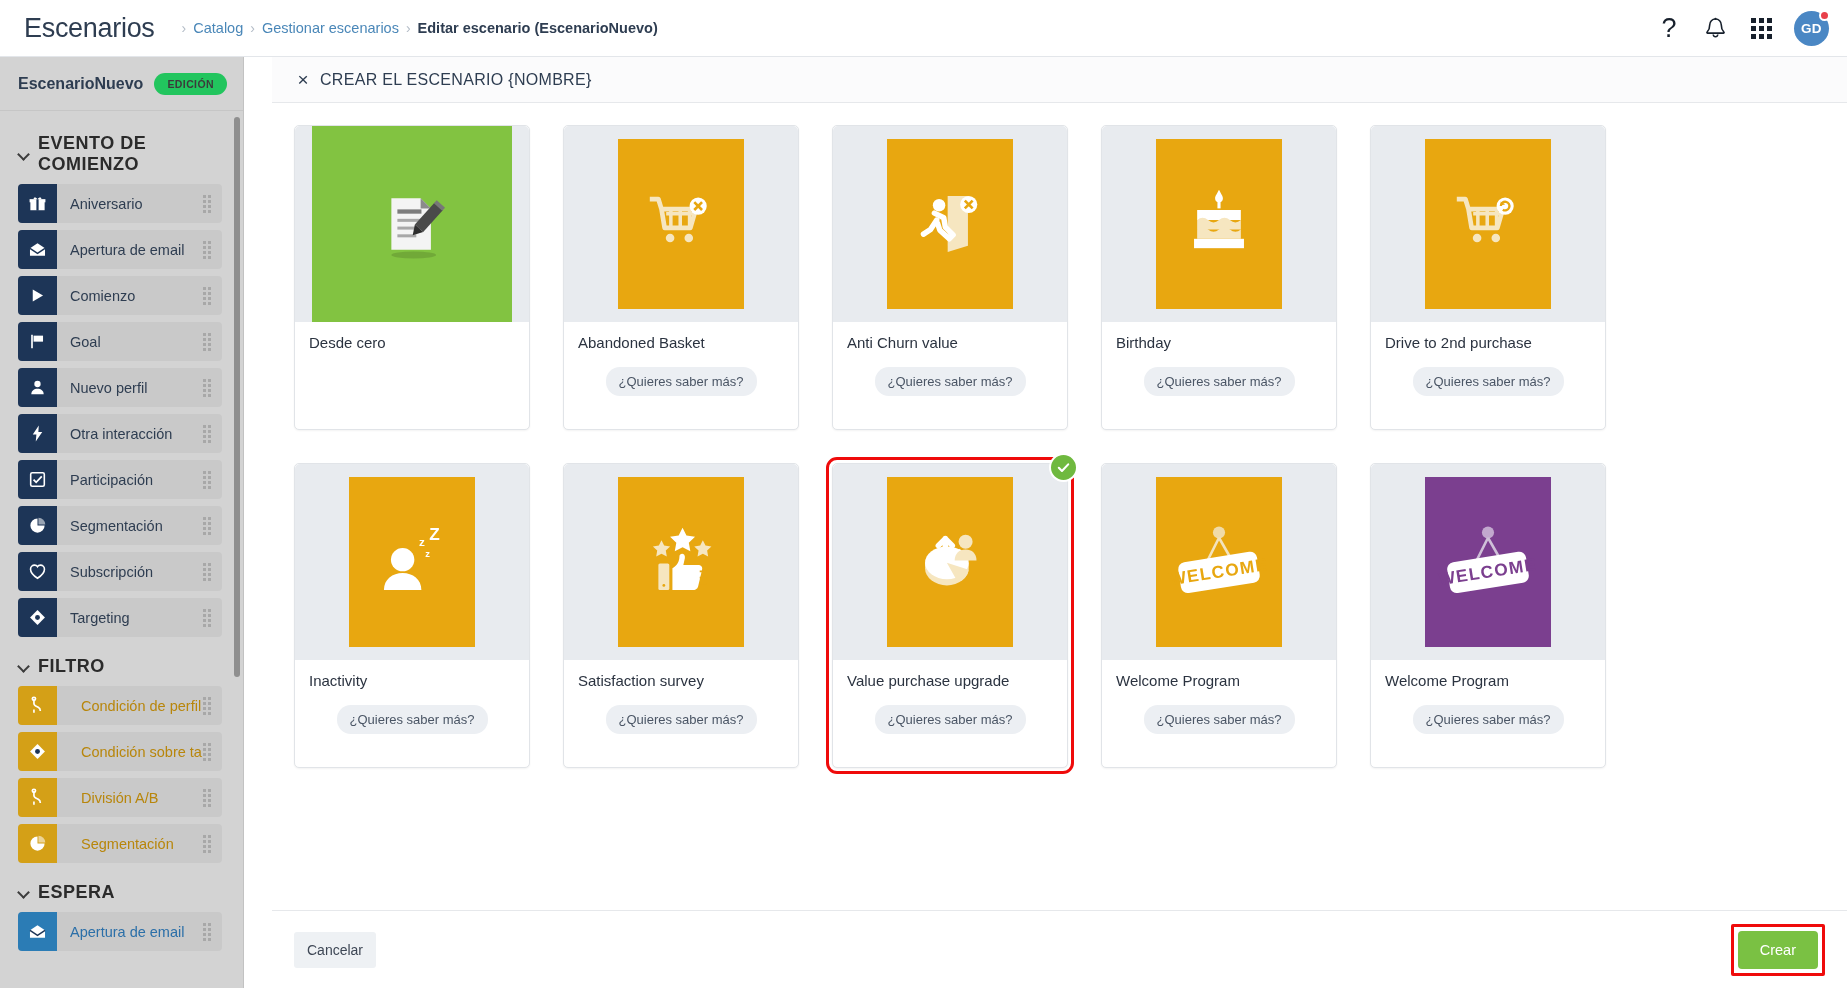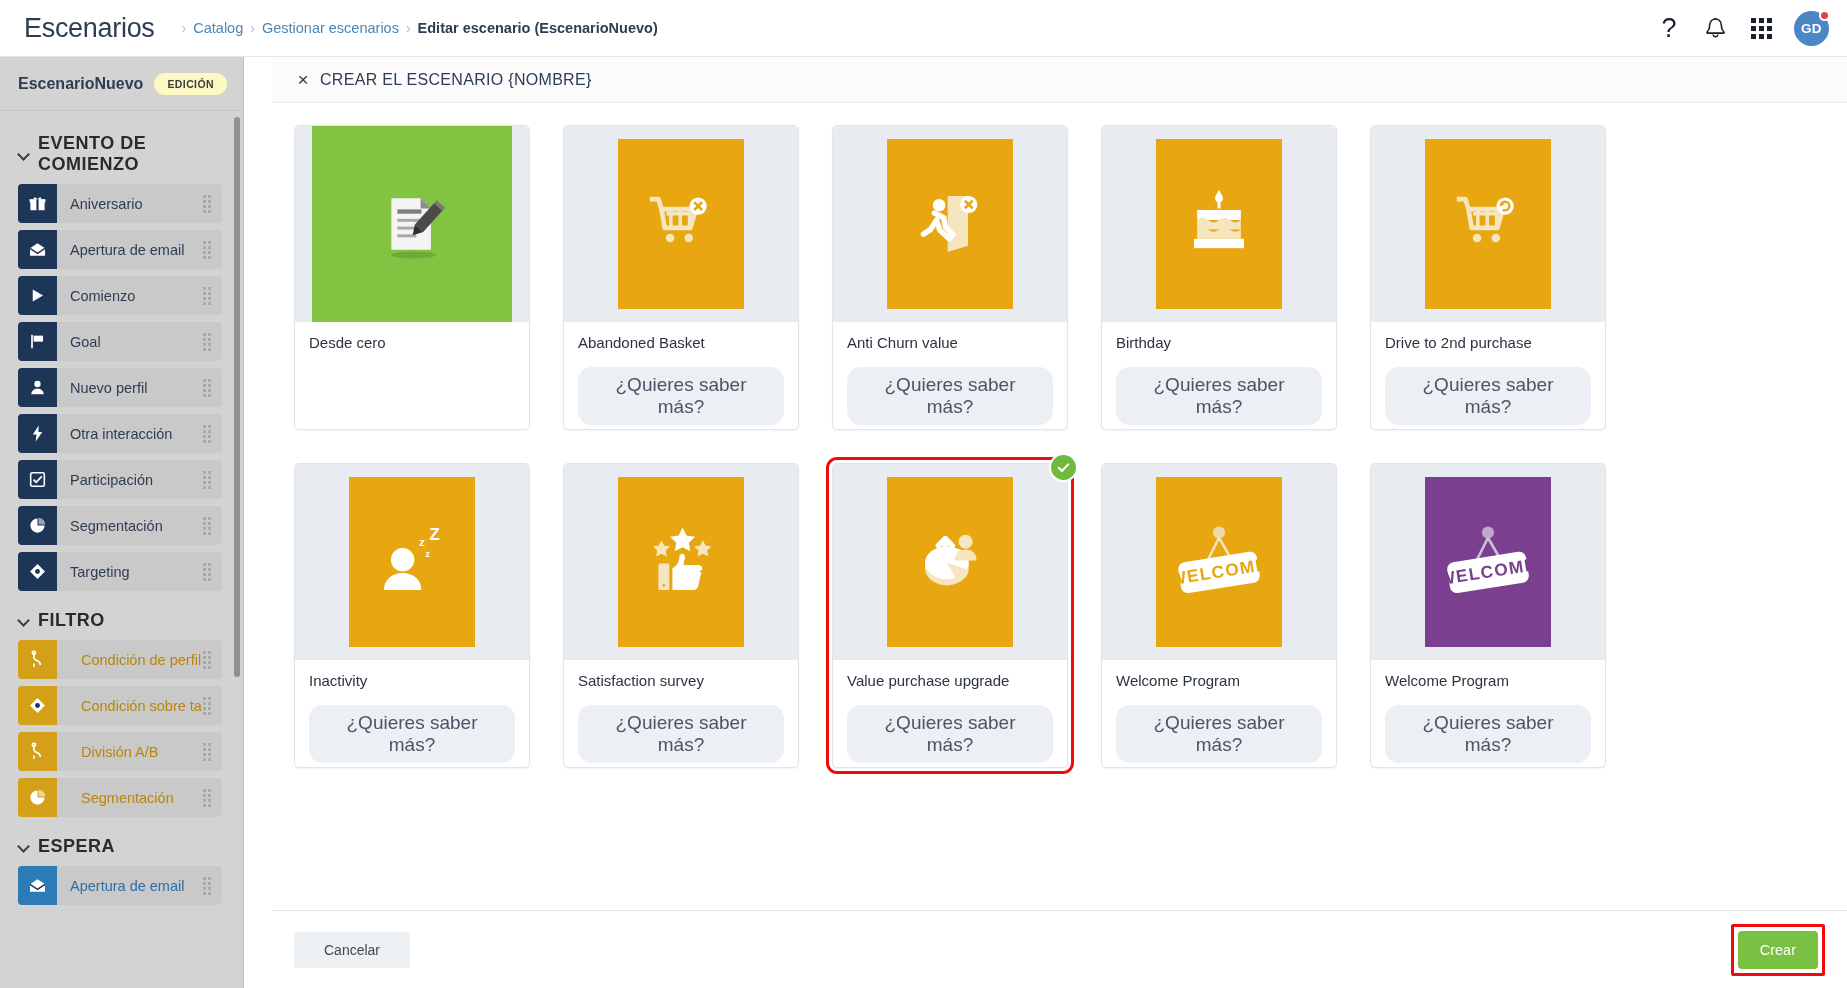--- a/index.html
+++ b/index.html
@@ -62,21 +62,21 @@
     border-right: 1px solid #c2c2c2;
     overflow: hidden;
   }
   .sb-head {
     height: 54px; display: flex; align-items: center;
     padding: 0 16px 0 18px;
     border-bottom: 1px solid #c6c6c6;
   }
   .sb-title { font-size: 16px; font-weight: 700; color: #2e3d51; flex: 1; }
   .sb-badge {
-    background: #fef9c3; color: #3b3b3b;
+    background: #22c55e; color: #3b3b3b;
     font-size: 10.5px; font-weight: 700; letter-spacing: 0.4px;
     padding: 5px 13px; border-radius: 13px;
   }
   .sb-scroll {
     position: relative; height: 877px; overflow: hidden;
     padding-top: 10px;
   }
   .sb-track {
     position: absolute; right: 3px; top: 6px;
     width: 6px; height: 560px; border-radius: 3px;
@@ -189,21 +189,21 @@
     flex: 1; padding: 12px 14px 0 14px;
     display: flex; flex-direction: column;
   }
   .card-name {
     font-size: 15px; font-weight: 400; color: #2b3340;
     white-space: nowrap;
   }
   .more-btn {
     align-self: center; margin-top: 16px;
     background: #eceff3; color: #4a5565;
-    font-size: 19px; padding: 7px 13px;
+    font-size: 13px; padding: 7px 13px;
     border: none; border-radius: 14px; cursor: pointer;
     font-family: inherit;
   }
   .check-badge {
     position: absolute; top: -11px; right: -11px;
     width: 29px; height: 29px; border-radius: 50%;
     background: #6fb93f; border: 2px solid #ffffff;
     display: flex; align-items: center; justify-content: center;
     z-index: 4;
   }
@@ -211,21 +211,21 @@
   
   .panel-foot {
     height: 78px; flex: none;
     background: #ffffff;
     border-top: 1px solid #e6e8eb;
     display: flex; align-items: center; justify-content: space-between;
     padding: 0 22px;
   }
   .btn-cancel {
     background: #eef1f4; color: #3e4755;
-    font-size: 14px; padding: 10px 30px;
+    font-size: 14px; padding: 10px 13px;
     border: none; border-radius: 3px; cursor: pointer;
     font-family: inherit;
   }
   .crear-wrap {
     border: 3px solid #ef0b0b; padding: 4px; border-radius: 2px;
     display: inline-block;
   }
   .btn-crear {
     background: #7ac143; color: #ffffff;
     font-size: 14.5px; padding: 11px 22px;
@@ -437,20 +437,38 @@
             <i></i>
             <i></i>
             <i></i>
             <i></i>
             <i></i>
           </span>
         </div>
         <div class="sb-item">
           <span class="sb-ico navy">
             <svg width="19" height="19" viewBox="0 0 24 24">
+              <path d="M12 20.5S3.2 14.8 3.2 9.1C3.2 6 5.6 3.9 8.3 3.9c1.8 0 3.1 1 3.7 2 .6-1 1.9-2 3.7-2 2.7 0 5.1 2.1 5.1 5.2 0 5.7-8.8 11.4-8.8 11.4z" fill="none" stroke="#ffffff" stroke-width="2"></path>
+            </svg>
+          </span>
+          <span class="sb-label navy">Subscripción</span>
+          <span class="sb-drag">
+            <i></i>
+            <i></i>
+            <i></i>
+            <i></i>
+            <i></i>
+            <i></i>
+            <i></i>
+            <i></i>
+          </span>
+        </div>
+        <div class="sb-item">
+          <span class="sb-ico navy">
+            <svg width="19" height="19" viewBox="0 0 24 24">
               <path d="M12 2.6 21.4 12 12 21.4 2.6 12z" fill="#ffffff"></path>
               <circle cx="12" cy="12" r="3.1" fill="#1d3557"></circle>
             </svg>
           </span>
           <span class="sb-label navy">Targeting</span>
           <span class="sb-drag">
             <i></i>
             <i></i>
             <i></i>
             <i></i>

